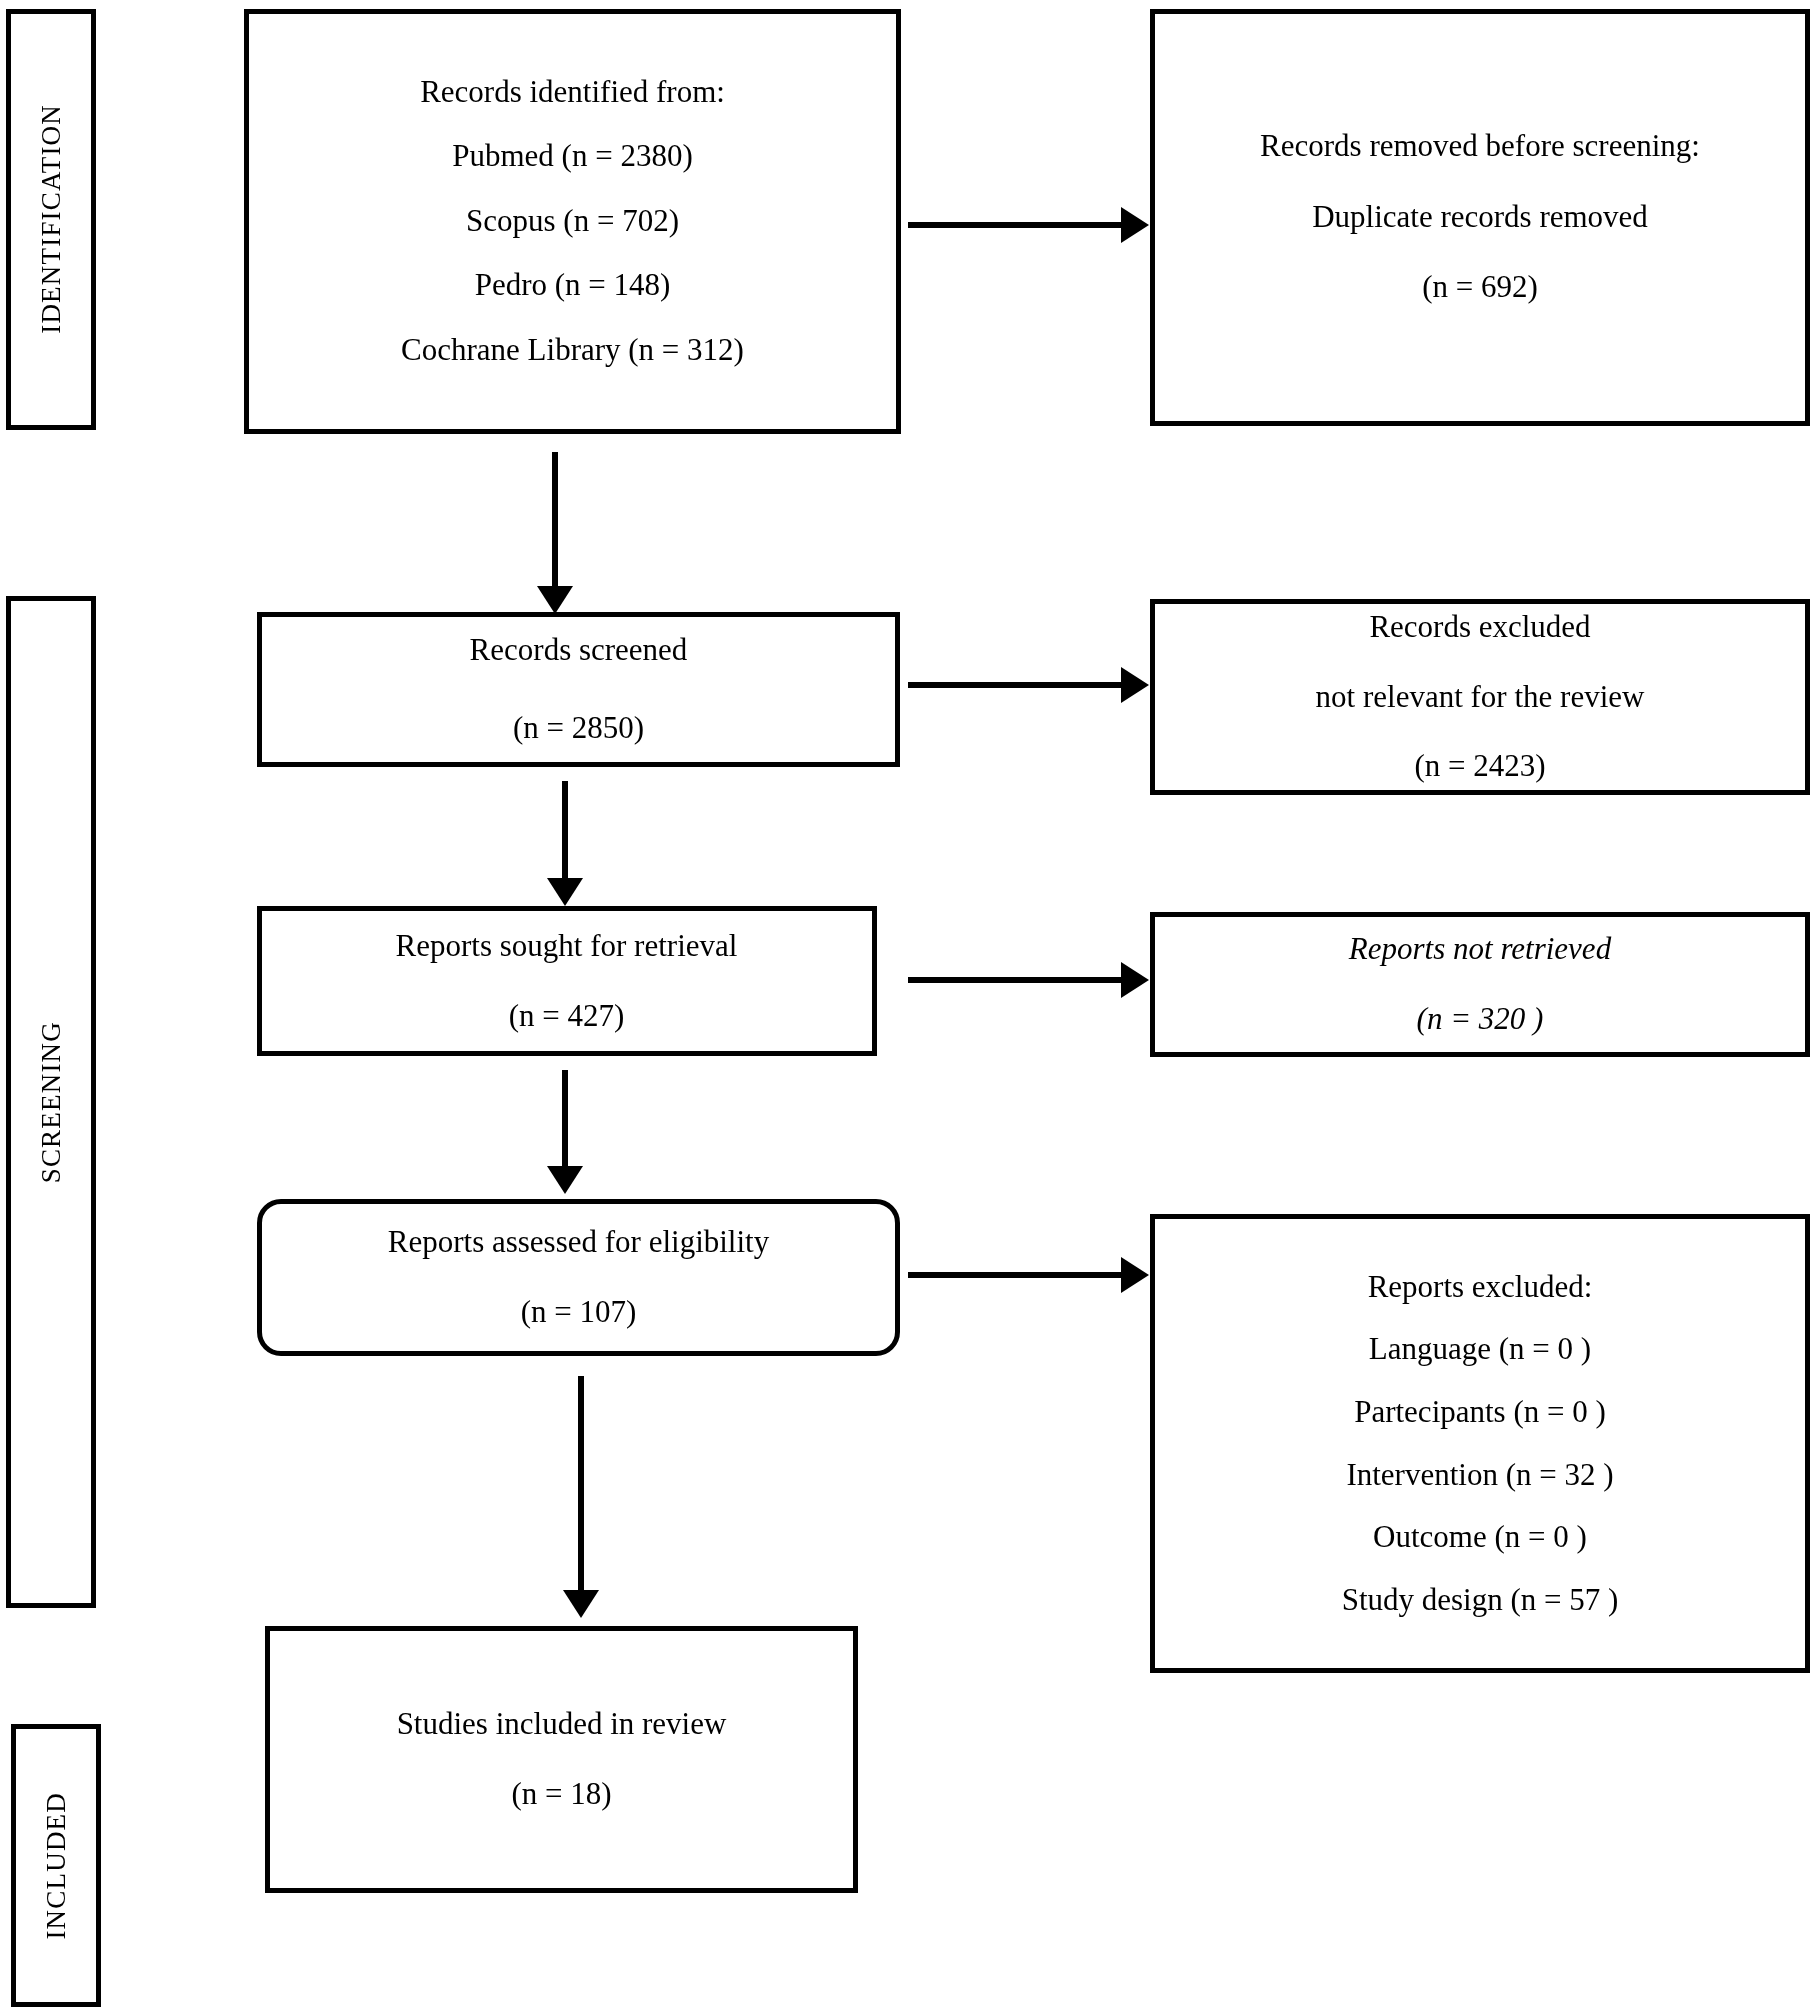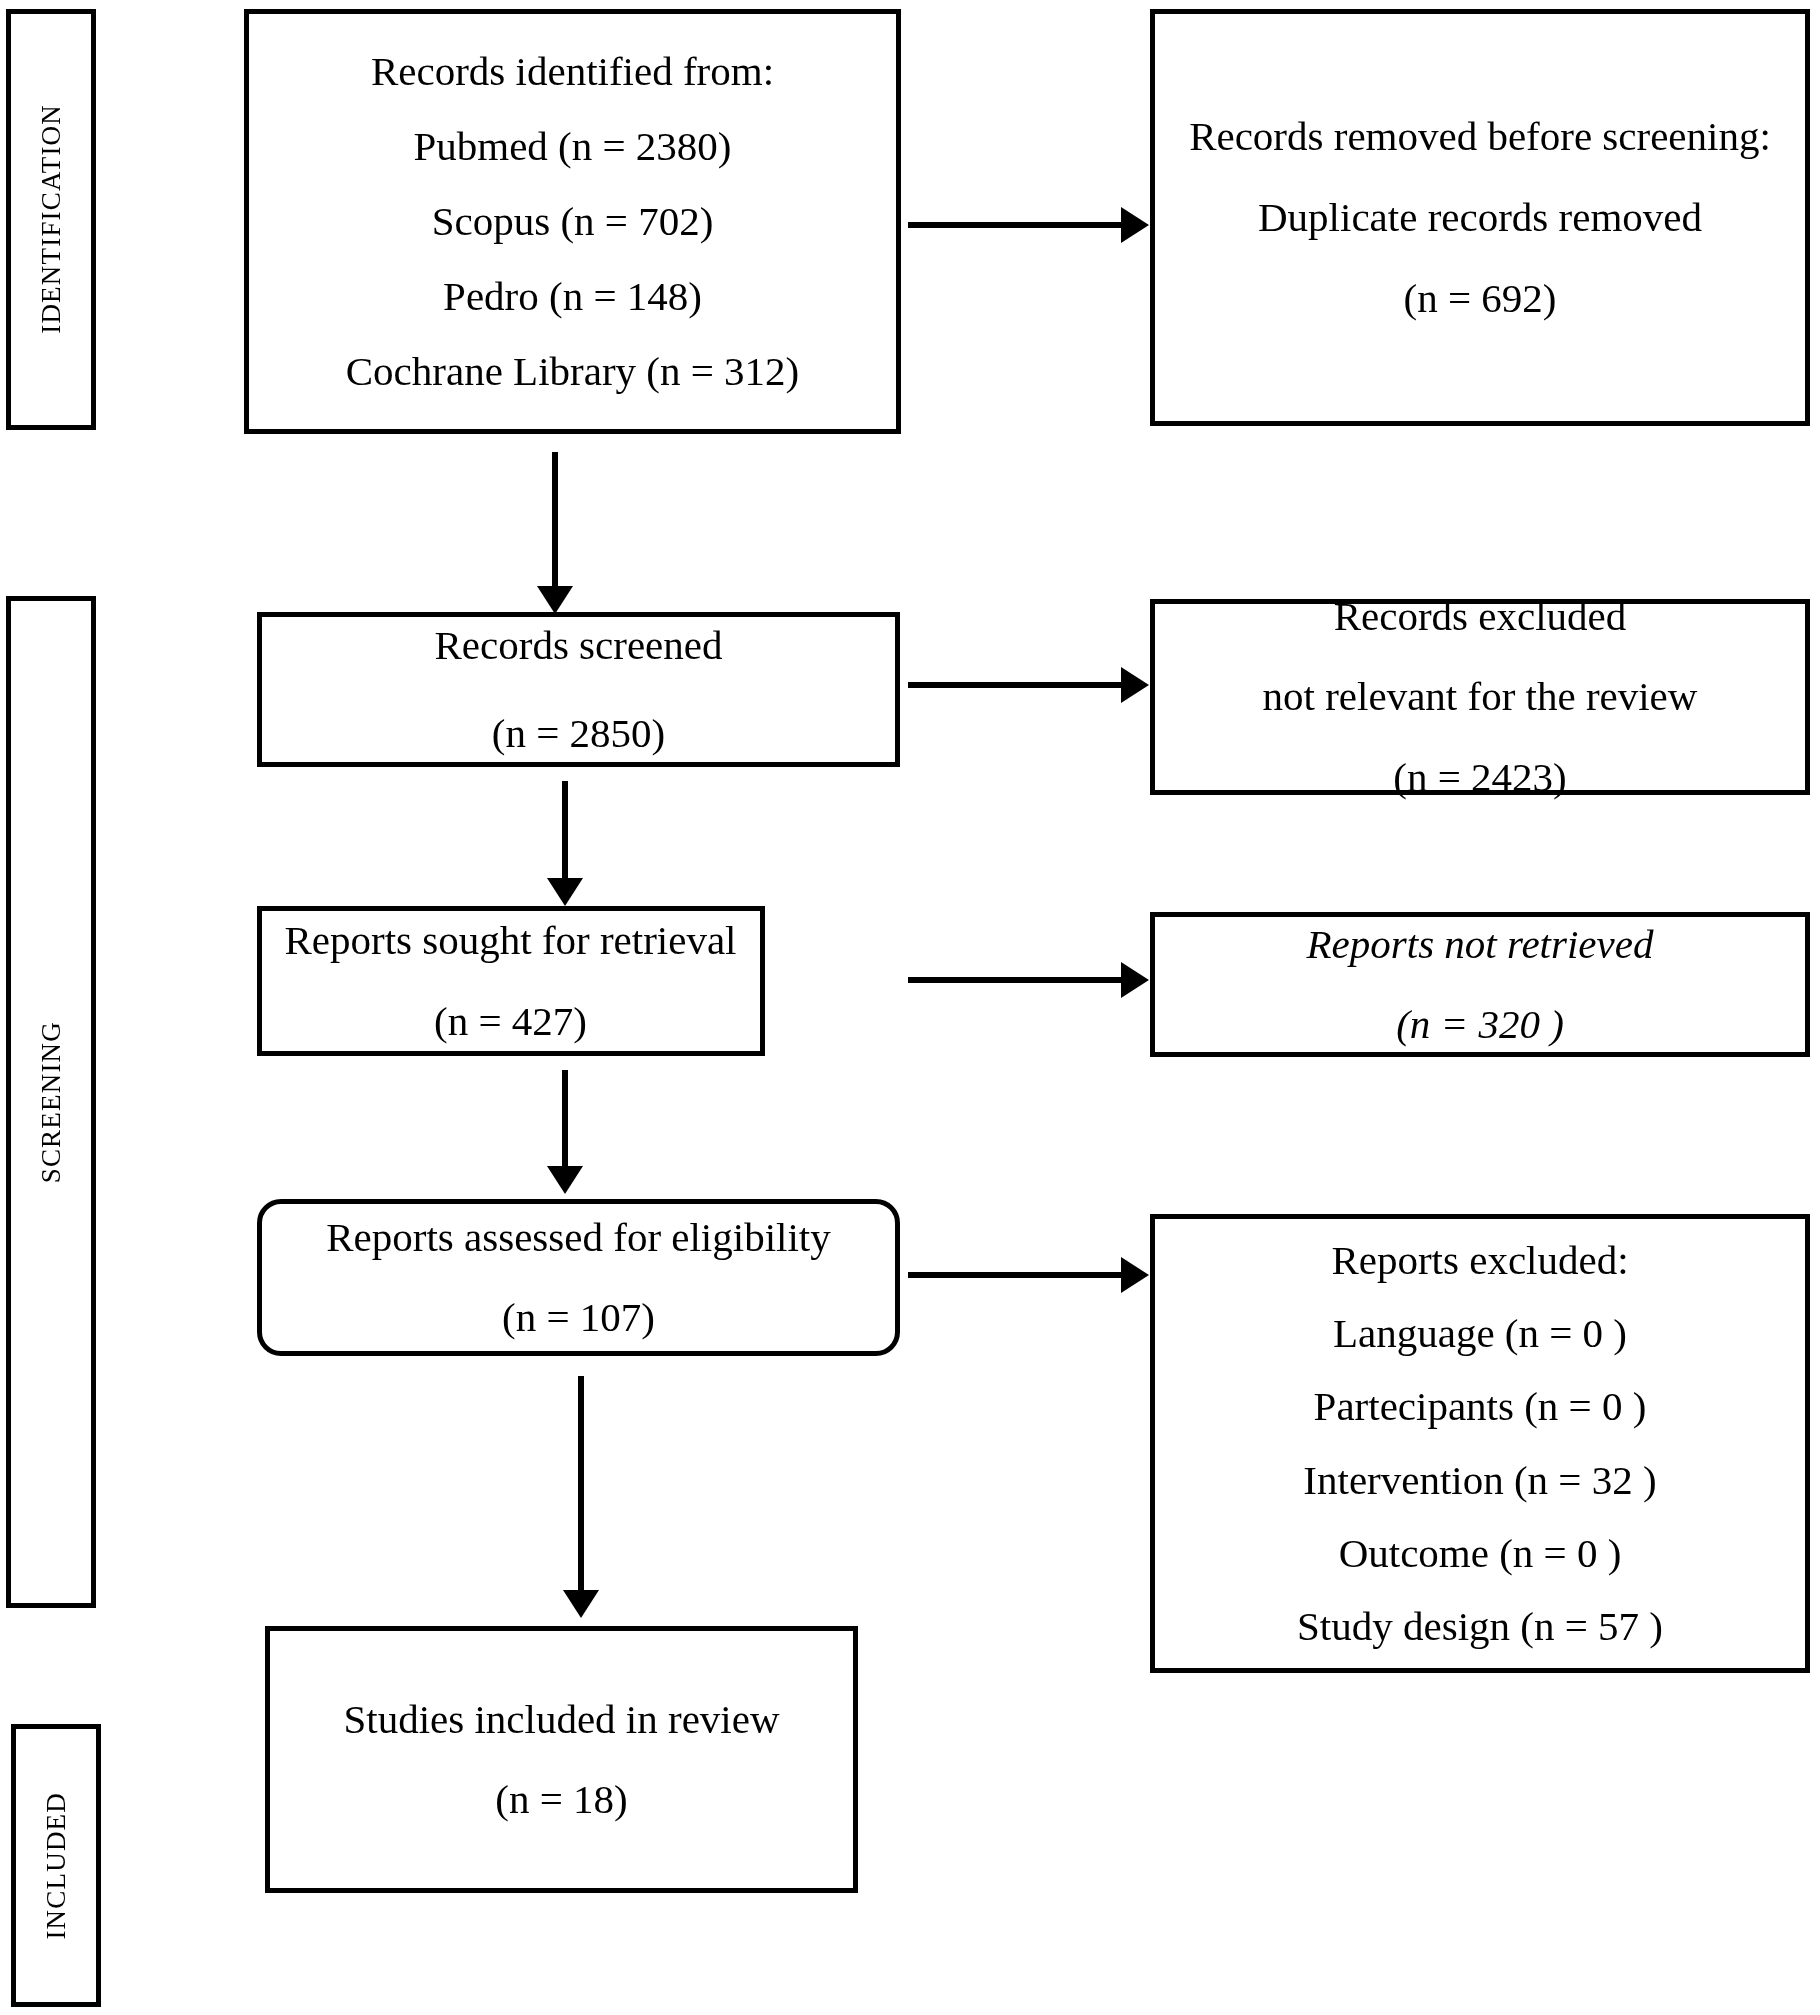--- a/index.html
+++ b/index.html
@@ -45,21 +45,21 @@
     background: #ffffff;
     box-sizing: border-box;
     display: flex;
     flex-direction: column;
     align-items: center;
     justify-content: center;
     text-align: center;
     padding: 6.2px 15px;
   }
   .node-box .line {
-    font-size: 41px;
+    font-size: 31px;
     line-height: 1.05;
     white-space: nowrap;
   }
 
   
   .gap-lg .line + .line { margin-top: 32px; }
   .gap-md .line + .line { margin-top: 37px; }
   .gap-sm .line + .line { margin-top: 30px; }
   .gap-xl .line + .line { margin-top: 38px; }
 
@@ -138,21 +138,21 @@
     <span class="line">not relevant for the review</span>
     <span class="line">(n = 2423)</span>
   </div>
 
   <div class="arrow-h" style="left:908px; top:682px; width:213px;"></div>
   <div class="arrow-h-head" style="left:1121px; top:667px;"></div>
 
   <div class="arrow-v" style="left:562px; top:781px; height:100px;"></div>
   <div class="arrow-v-head" style="left:547px; top:878px;"></div>
 
-  <div class="node-box gap-md" style="left:257px; top:906px; width:508px; height:150px;padding-left:14px;">
+  <div class="node-box gap-md" style="left:257px; top:906px; width:620px; height:150px;padding-left:14px;">
     <span class="line">Reports sought for retrieval</span>
     <span class="line">(n = 427)</span>
   </div>
 
   <div class="node-box gap-md" style="left:1150px; top:912px; width:660px; height:145px;font-style:italic;">
     <span class="line">Reports not retrieved</span>
     <span class="line">(n = 320 )</span>
   </div>
 
   <div class="arrow-h" style="left:908px; top:977px; width:213px;"></div>

